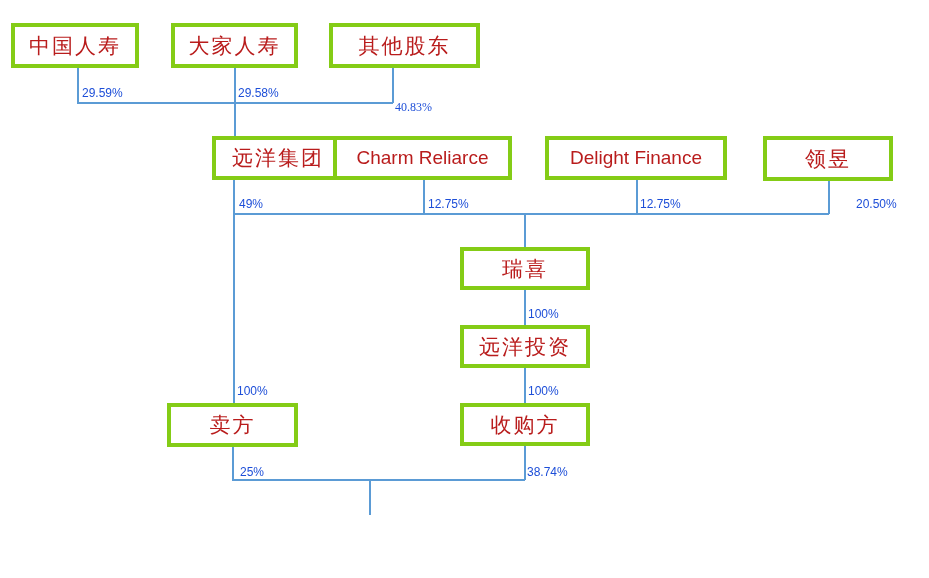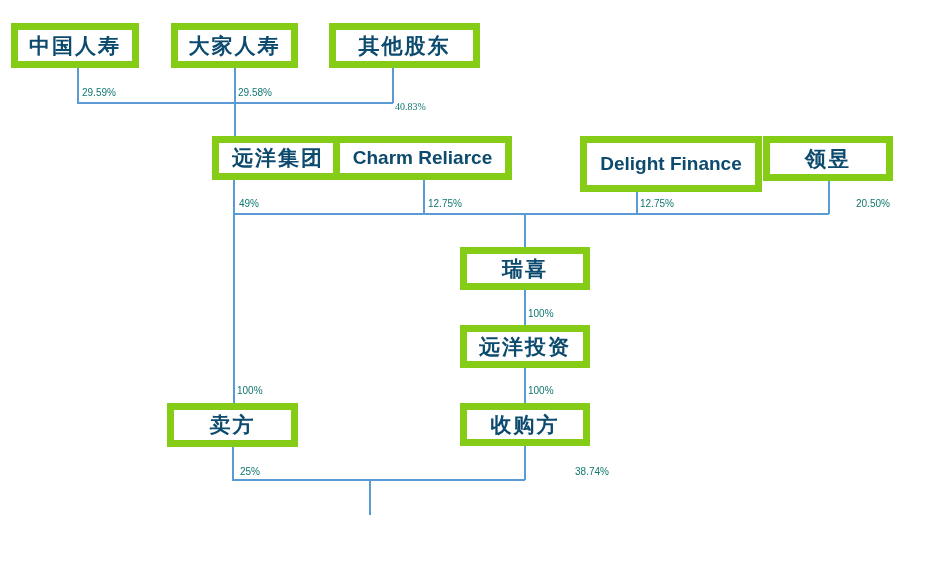--- a/index.html
+++ b/index.html
@@ -10,50 +10,50 @@
   #canvas {
     position: relative;
     width: 929px;
     height: 578px;
     background: #ffffff;
     overflow: hidden;
   }
   .node {
     position: absolute;
     box-sizing: border-box;
-    border: 7px solid #84cc16;
+    border: 4px solid #84cc16;
     background: #ffffff;
     display: flex;
     align-items: center;
     justify-content: center;
-    font-weight: bold;
-    color: #0c4a6e;
+    font-weight: normal;
+    color: #b91c1c;
     white-space: nowrap;
   }
   .node.cjk {
     font-family: "Liberation Serif", "DejaVu Serif", serif;
     font-size: 21px;
     letter-spacing: 2px;
   }
   .node.latin {
     font-family: "Liberation Sans", "DejaVu Sans", sans-serif;
     font-size: 19px;
   }
   .line {
     position: absolute;
     background: var(--line-color, #5b9bd5);
   }
   .line.h { height: 1.5px; }
   .line.v { width: 1.5px; }
   .pct {
     position: absolute;
     font-family: "Liberation Sans", "DejaVu Sans", sans-serif;
-    font-size: 10px;
+    font-size: 12px;
     line-height: 14px;
-    color: #0f766e;
+    color: #1d4ed8;
     white-space: nowrap;
   }
 </style>
 </head>
 <body>
 
 <div id="canvas" style="background: rgb(255, 255, 255);">
 
   <div class="line v" style="left:77px;  top:68px;  height:35px;"></div>
   <div class="line v" style="left:234px; top:68px;  height:68px;"></div>
@@ -74,21 +74,21 @@
   <div class="line v" style="left:524px; top:446px; height:34px;"></div>
   <div class="line h" style="left:232px; top:479px; width:293px;"></div>
   <div class="line v" style="left:369px; top:479px; height:36px;"></div>
 
   <div class="node cjk" style="left:11px;  top:23px;  width:128px; height:45px;">中国人寿</div>
   <div class="node cjk" style="left:171px; top:23px;  width:127px; height:45px;">大家人寿</div>
   <div class="node cjk" style="left:329px; top:23px;  width:151px; height:45px;">其他股东</div>
 
   <div class="node cjk" style="left:168px; top:136px; width:132px; height:44px;margin-left:44px;">远洋集团</div>
   <div class="node latin" style="left:333px; top:136px; width:179px; height:44px;">Charm Reliarce</div>
-  <div class="node latin" style="left:545px; top:136px; width:182px; height:56px;margin-left:35px;">Delight Finance</div>
+  <div class="node latin" style="left:545px; top:136px; width:182px; height:44px;">Delight Finance</div>
   <div class="node cjk" style="left:763px; top:136px; width:130px; height:45px;">领昱</div>
 
   <div class="node cjk" style="left:460px; top:247px; width:130px; height:43px;">瑞喜</div>
   <div class="node cjk" style="left:460px; top:325px; width:130px; height:43px;">远洋投资</div>
 
   <div class="node cjk" style="left:167px; top:403px; width:131px; height:44px;">卖方</div>
   <div class="node cjk" style="left:460px; top:403px; width:130px; height:43px;">收购方</div>
 
 
   <span class="pct" style="left:82px;  top:86px;">29.59%</span>
@@ -98,15 +98,15 @@
   <span class="pct" style="left:239px; top:197px;text-align:center;">49%</span>
   <span class="pct" style="left:428px; top:197px;">12.75%</span>
   <span class="pct" style="left:640px; top:197px;">12.75%</span>
   <span class="pct" style="left:856px; top:197px;">20.50%</span>
 
   <span class="pct" style="left:528px; top:307px;">100%</span>
   <span class="pct" style="left:528px; top:384px;">100%</span>
   <span class="pct" style="left:237px; top:384px;">100%</span>
 
   <span class="pct" style="left:240px; top:465px;">25%</span>
-  <span class="pct" style="left:527px; top:465px;padding-left:48px;">38.74%</span>
+  <span class="pct" style="left:527px; top:465px;">38.74%</span>
 
 </div>
 
 </body></html>

